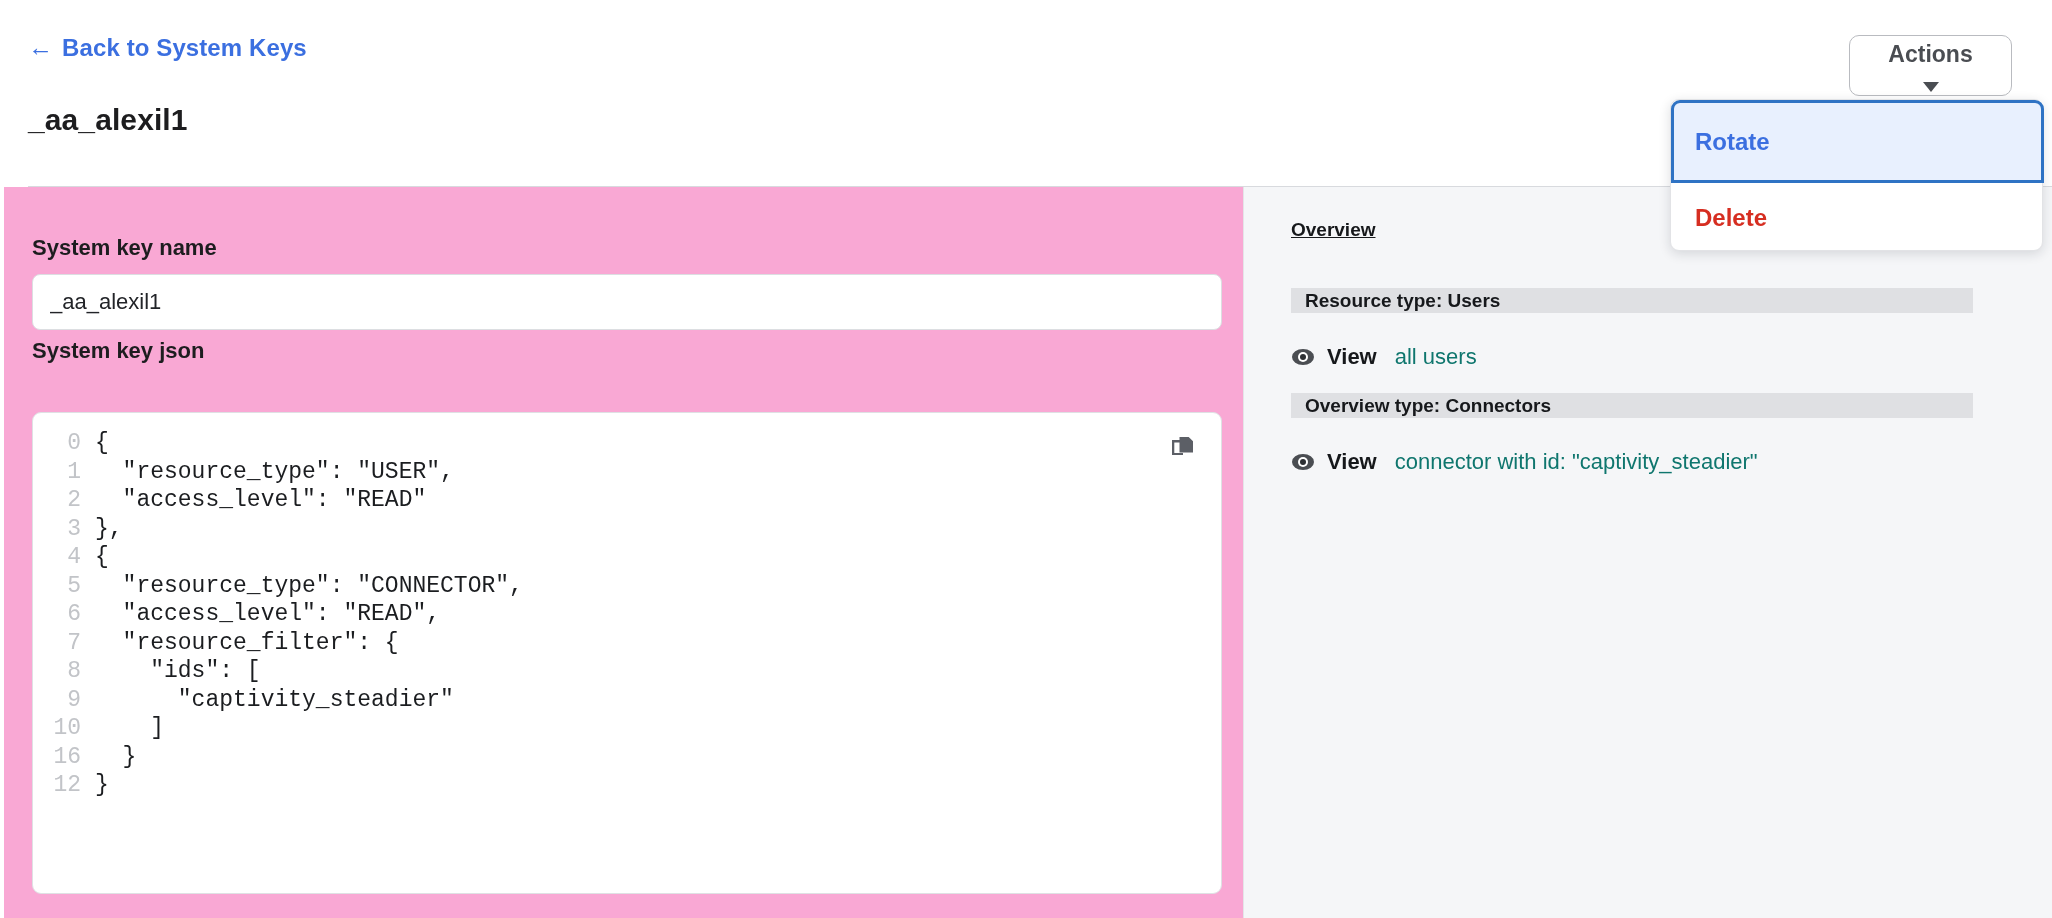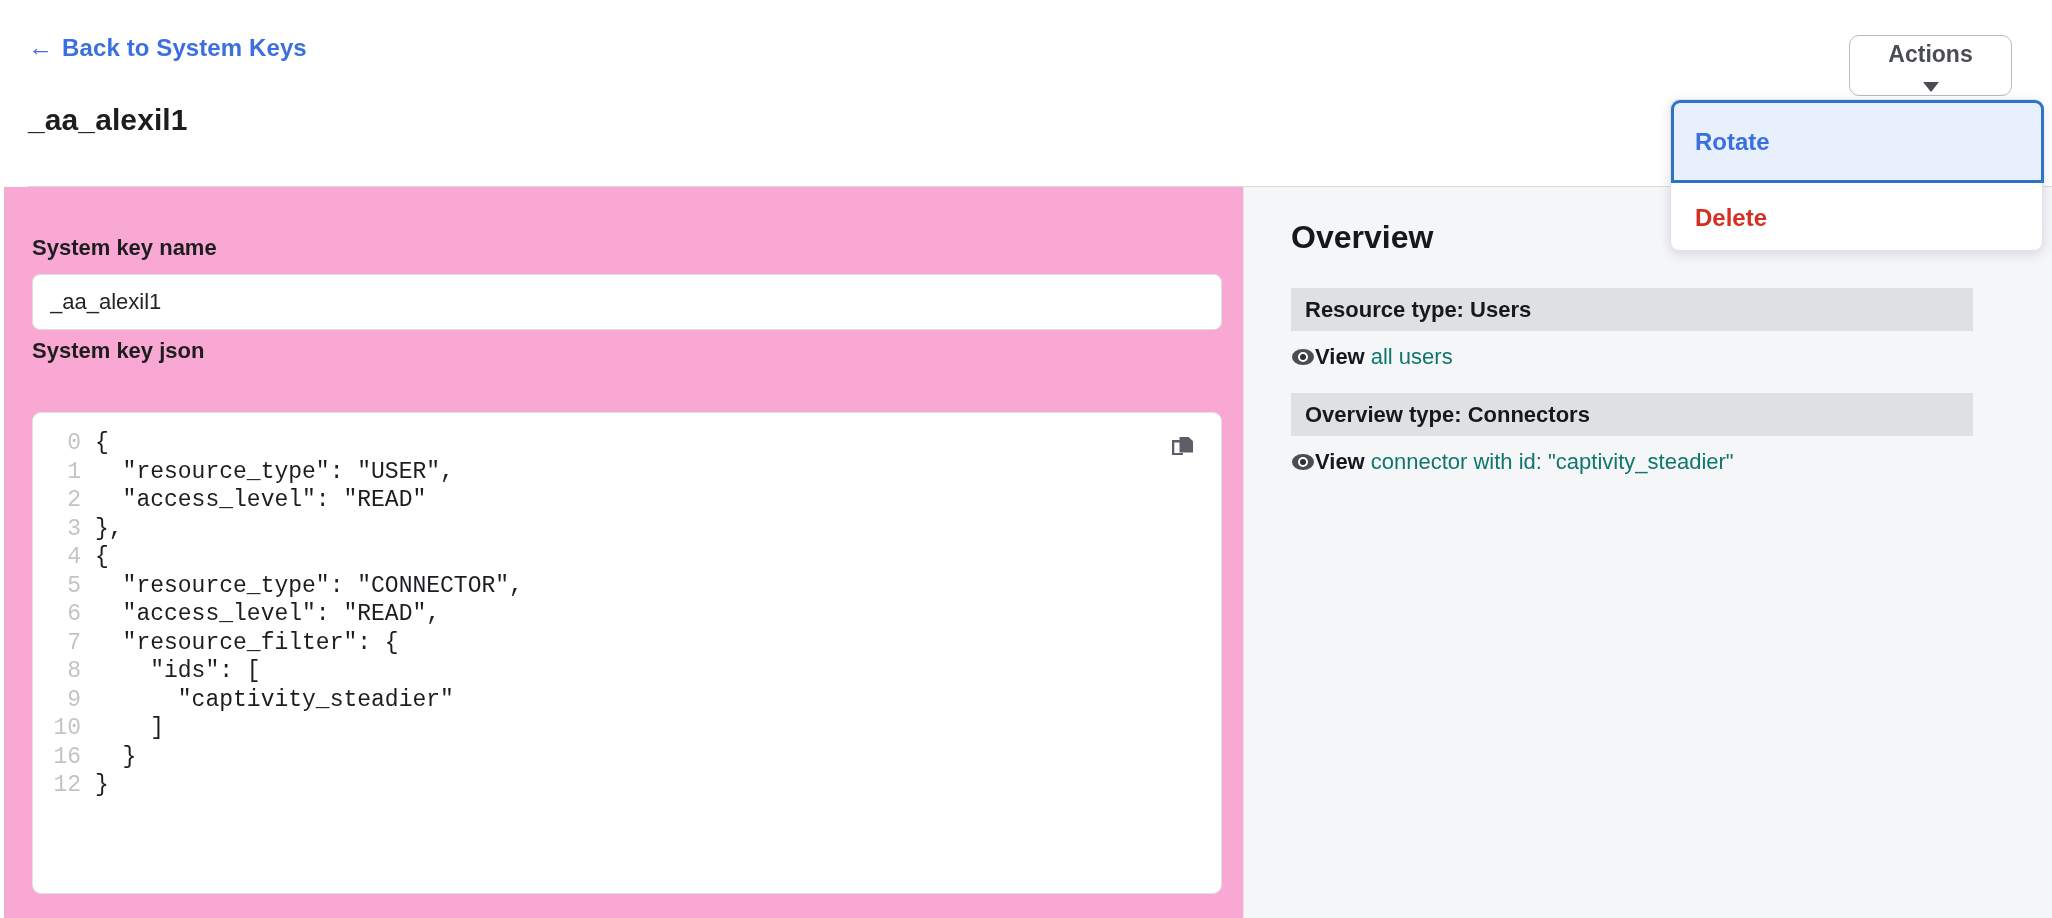--- a/index.html
+++ b/index.html
@@ -229,45 +229,47 @@
     top: 187px;
     width: 809px;
     height: 731px;
     background: #f5f6f8;
     border-left: 1px solid #e4e5e8;
   }
   .overview-title {
     position: absolute;
     left: 47px;
     top: 32px;
-    font-size: 32px;
+    font-size: 19px;
     font-weight: 700;
     color: #16181b;
+    text-decoration: underline;
   }
   .res-bar {
     position: absolute;
     left: 47px;
     width: 682px;
-    height: 43px;
+    height: 25px;
     background: #dfe0e3;
     display: flex;
     align-items: center;
     padding-left: 14px;
-    font-size: 22px;
+    font-size: 19px;
     font-weight: 700;
     color: #16181b;
   }
   .res-bar.one { top: 101px; }
   .res-bar.two { top: 206px; }
 
   .res-link {
     position: absolute;
     left: 47px;
     display: flex;
     align-items: center;
+    gap: 12px;
     font-size: 22px;
     color: #2c2f33;
     cursor: pointer;
   }
   .res-link.one { top: 157px; }
   .res-link.two { top: 262px; }
   .res-link .view-word {
     font-weight: 700;
     color: #16181b;
   }

